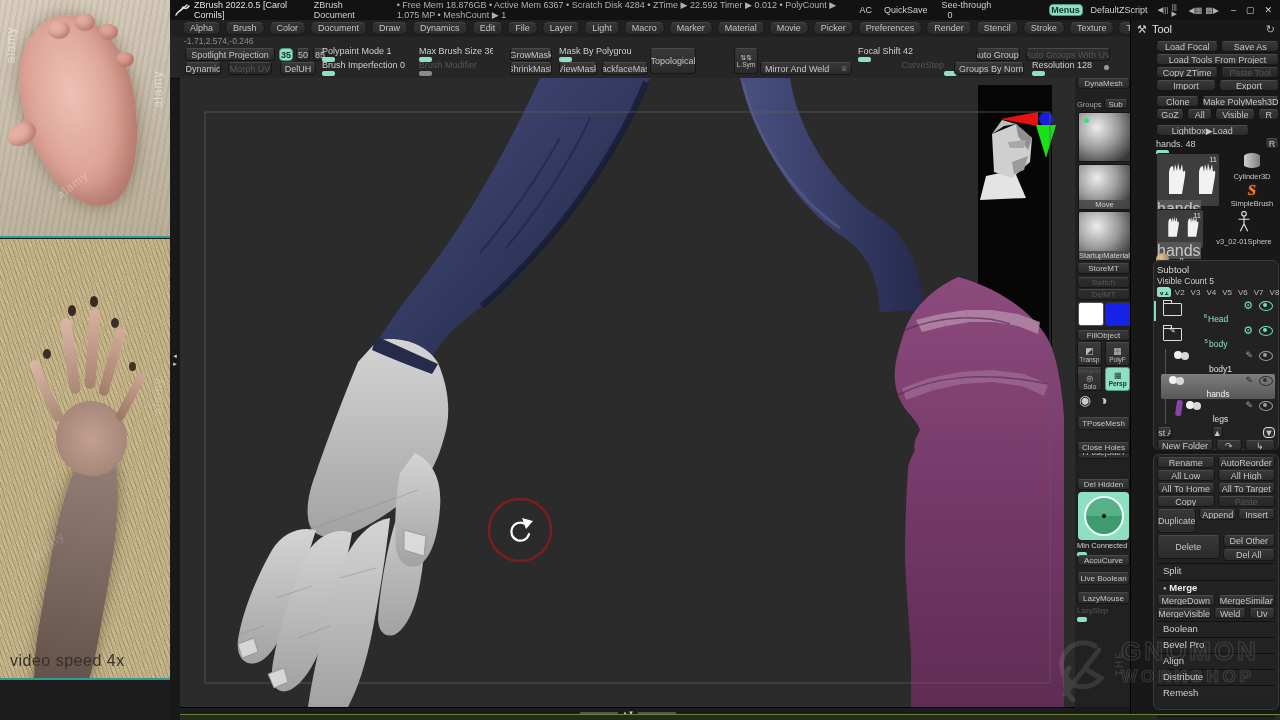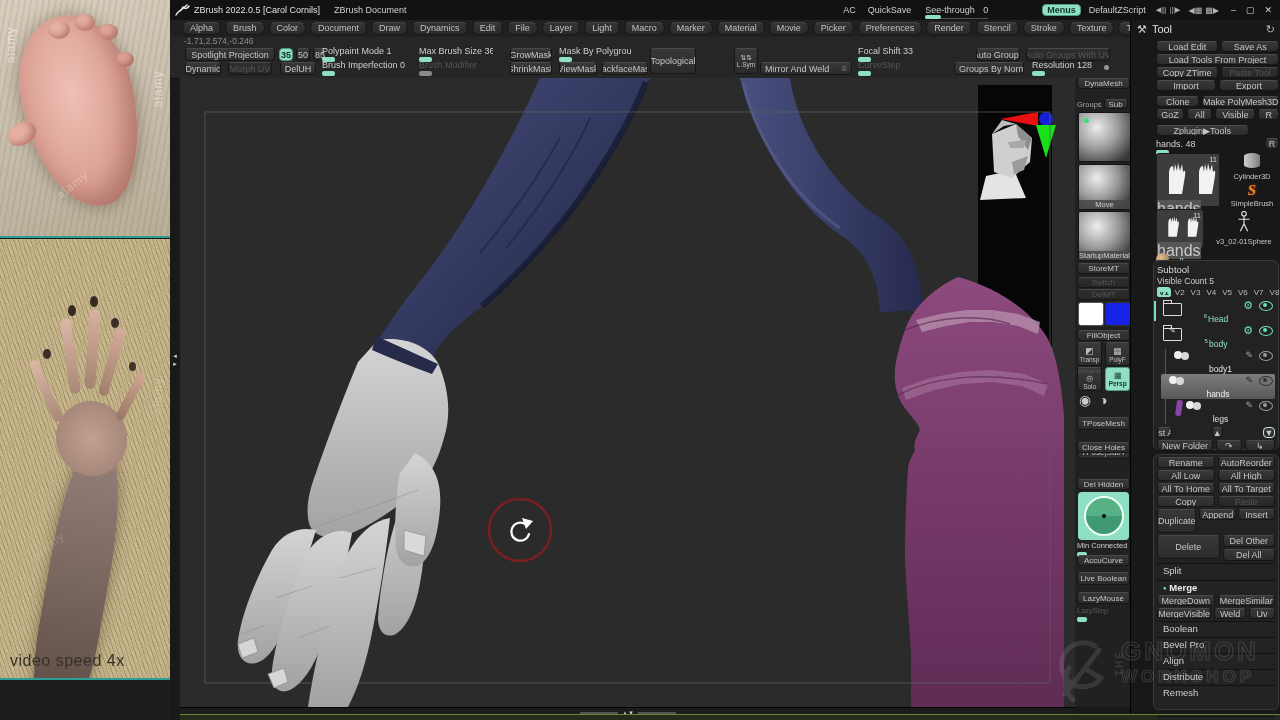--- a/index.html
+++ b/index.html
@@ -134,20 +134,21 @@
 </div>
 
 <div id="titlebar" class="abs">
   <span class="icon" style="margin:0 4px 0 5px;">
     <svg width="15" height="13" viewBox="0 0 15 13">
         <path d="M1,12 C4,6 6,9 8,4 M5,8 L12,2 M8,4 C10,6 12,6 14,3" stroke="#e8e8e8" stroke-width="1.5" fill="none" stroke-linecap="round"></path>
       </svg>
   </span>
   <span style="color:#e0e0e0;">ZBrush 2022.0.5 [Carol Cornils]</span>
   <span style="margin-left:14px;">ZBrush Document</span>
+  <span class="stats">• Free Mem 18.876GB • Active Mem 6367 • Scratch Disk 4284 •  ZTime ▶ 22.592  Timer ▶ 0.012 • PolyCount ▶ 1.075 MP  • MeshCount ▶ 1</span>
   <span style="flex:1"></span>
   <span style="margin-right:12px;">AC</span>
   <span style="margin-right:14px;">QuickSave</span>
   <span style="margin-right:10px;position:relative;">
     <span>See-through</span>
     <span style="margin-left:6px;">0</span>
     <span style="position:absolute;left:0;right:0;bottom:-4px;height:3px;border-bottom:1px solid #555;"></span>
     <span style="position:absolute;left:0;bottom:-4px;width:16px;height:4px;background:#8fe0c2;border-radius:2px;"></span>
   </span>
   <span class="b teal" style="height:12px;margin-right:8px;margin-left:44px;">Menus</span>
@@ -206,42 +207,42 @@
   <div class="b" style="left:340px;top:11px;width:42px;">GrowMask</div>
   <div class="sl" style="left:389px;top:9px;width:72px;">
     <span class="lb">Mask By Polygroups 0</span><span class="tr"><span class="nb" style="left:3%;"></span></span>
   </div>
   <div class="b" style="left:480px;top:11px;width:46px;height:26px;">Topological</div>
   <div class="b" style="left:564px;top:11px;width:24px;height:26px;flex-direction:column;font-size:6.5px;line-height:7px;">
     <span style="font-size:7px;">⇅⇅</span>
     <span>L.Sym</span>
   </div>
   <div class="sl" style="left:688px;top:9px;width:86px;">
-    <span class="lb">Focal Shift 33</span><span class="tr"><span class="nb" style="left:60%;"></span></span>
+    <span class="lb">Focal Shift 42</span><span class="tr"><span class="nb" style="left:60%;"></span></span>
   </div>
   <div class="b" style="left:806px;top:11px;width:44px;">Auto Groups</div>
   <div class="b dim" style="left:856px;top:11px;width:84px;">Auto Groups With UV</div>
 
   <div class="b" style="left:15px;top:25px;width:36px;">Dynamic</div>
   <div class="b dim" style="left:58px;top:25px;width:44px;">Morph UV</div>
   <div class="b" style="left:110px;top:25px;width:36px;">DelUH</div>
   <div class="sl" style="left:152px;top:23px;width:92px;">
     <span class="lb">Brush Imperfection 0</span><span class="tr"><span class="nb" style="left:2%;"></span></span>
   </div>
   <div class="sl dim" style="left:249px;top:23px;width:88px;">
     <span class="lb">Brush Modifier</span><span class="tr"><span class="nb gray" style="left:60%;"></span></span>
   </div>
   <div class="b" style="left:340px;top:25px;width:42px;">ShrinkMask</div>
   <div class="b" style="left:389px;top:25px;width:38px;">ViewMask</div>
   <div class="b" style="left:432px;top:25px;width:46px;">BackfaceMask</div>
   <div class="b" style="left:590px;top:25px;width:92px;justify-content:space-between;">
     <span>Mirror And Weld</span>
       <span style="color:#777;font-size:7px;">≣</span>
   </div>
-  <div class="sl dim" style="left:688px;top:23px;width:86px;">
+  <div class="sl dim" style="left:688px;top:23px;width:86px;text-align:right;">
     <span class="lb">CurveStep</span><span class="tr"><span class="nb" style="left:7%;"></span></span>
   </div>
   <div class="b" style="left:784px;top:25px;width:70px;justify-content:space-between;">
     <span>Groups By Normals</span>
       <span style="width:4px;height:4px;border-radius:50%;background:#999;"></span>
   </div>
   <div class="sl" style="left:862px;top:23px;width:64px;">
     <span class="lb">Resolution 128</span><span class="tr"><span class="nb" style="left:10%;"></span></span>
   </div>
   <div class="abs" style="left:934px;top:28px;width:5px;height:5px;border-radius:50%;background:#999;"></div>
@@ -412,21 +413,21 @@
 
 <div id="panel" class="abs">
   <div class="hd">
     <span class="icon" style="margin-right:5px;color:#cfcfcf;">⚒</span>
     <span>Tool</span>
     <span style="flex:1"></span>
     <span class="icon" style="color:#bbb;">↻</span>
   </div>
   <div class="rows">
     <div class="prow">
-      <span class="b" style="flex:1.1;">Load Edit</span>
+      <span class="b" style="flex:1.1;">Load Focal</span>
       <span class="b">Save As</span>
     </div>
     <div class="prow">
         <span class="b">Load Tools From Project</span>
       </div>
     <div class="prow">
       <span class="b" style="flex:1.1;">Copy ZTime</span>
       <span class="b dim">Paste Tool</span>
     </div>
     <div class="prow">
@@ -437,21 +438,21 @@
       <span class="b" style="flex:.5;">Clone</span>
       <span class="b">Make PolyMesh3D</span>
     </div>
     <div class="prow">
       <span class="b" style="flex:.6;">GoZ</span>
       <span class="b" style="flex:.5;">All</span>
       <span class="b">Visible</span>
       <span class="b" style="flex:.35;">R</span>
     </div>
     <div class="prow" style="margin-top:5px;">
-        <span class="b" style="flex:.9;">Zplugin▶Tools</span>
+        <span class="b" style="flex:.9;">Lightbox▶Load</span>
         <span style="flex:.3;"></span>
       </div>
     <div class="prow" style="align-items:center;">
       <span class="sl" style="position:relative;flex:1;">
         <span class="lb">hands. 48</span>
         <span class="tr"><span class="nb" style="left:82%;"></span></span></span>
       <span class="b" style="flex:0 0 14px;">R</span>
     </div>
 
     <div style="position:relative;height:118px;margin-top:4px;">

